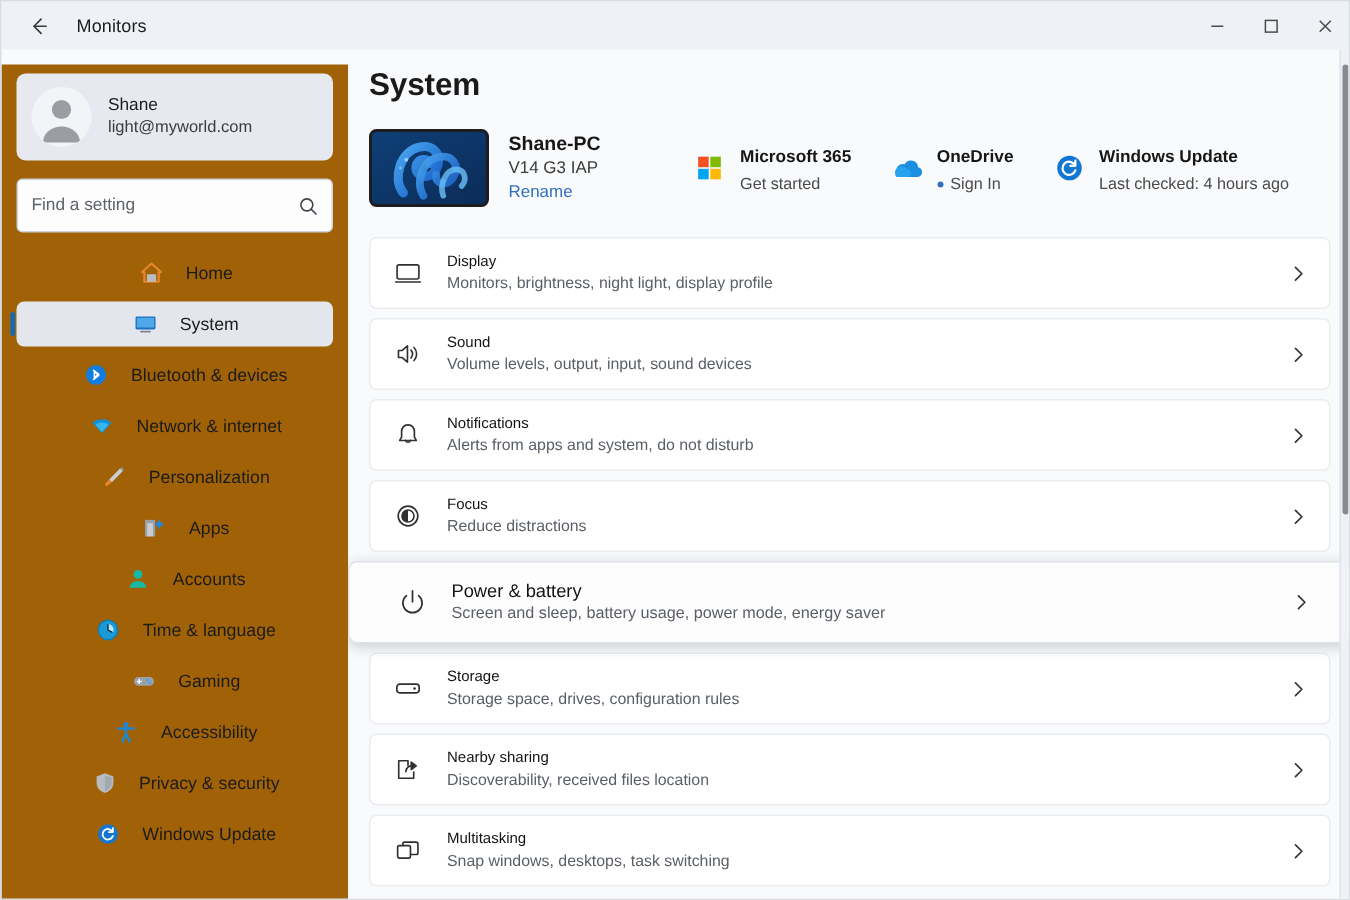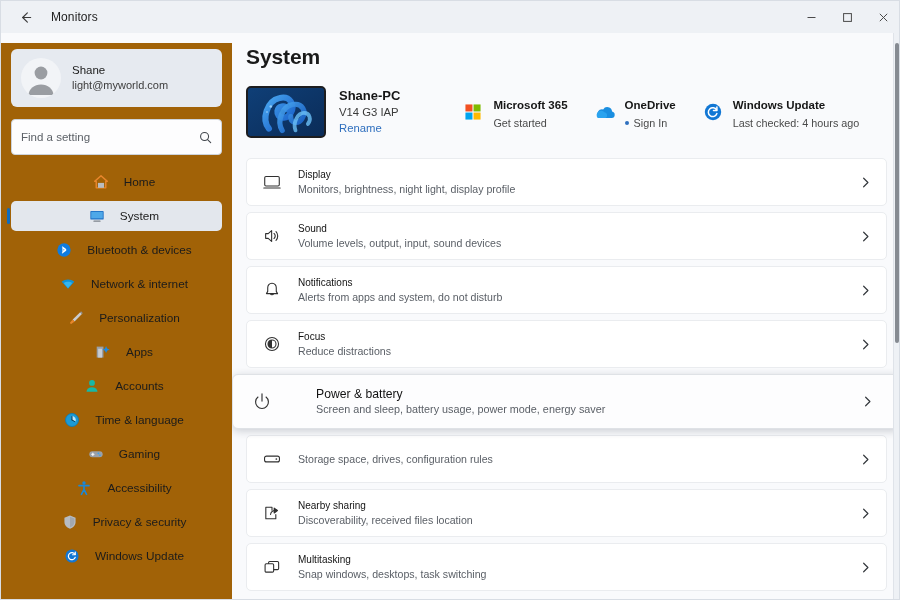--- a/index.html
+++ b/index.html
@@ -230,24 +230,23 @@
   
   .row.highlight {
     position: relative;
     height: 55px;
     margin-left: -14px;
     margin-right: -14px;
     border: 1px solid #dfe2e6;
     border-radius: 6px;
     box-shadow: 0 2px 9px rgba(20,30,50,.20);
     background: #fdfdfe;
-    padding-left: 16px;
+    padding-left: 29px;
     padding-right: 26px;
     z-index: 8;
-    gap: 28px;
   }
   .row.highlight .row-title { font-size: 12.2px; }
   .row.highlight .row-sub { font-size: 10.8px; }
 
   
   .scrollbar {
     position: absolute;
     top: 32px; right: 0;
     width: 6px;
     height: 568px;
@@ -618,20 +617,21 @@
           </span>
         </div>
         <div class="row">
           <span class="row-ic">
             <svg width="20" height="20" viewBox="0 0 22 22" fill="none" stroke="currentColor" stroke-width="1.2">
                 <rect x="2.8" y="7.8" width="16.4" height="6.4" rx="2.2"></rect>
                 <circle cx="15.8" cy="11" r=".95" fill="currentColor" stroke="none"></circle>
               </svg>
           </span>
           <span class="row-meta">
+            <span class="row-title" style="display:block">Storage</span>
             <span class="row-sub" style="display:block">Storage space, drives, configuration rules</span>
           </span>
           <span class="row-chev">
             <svg width="13" height="13" viewBox="0 0 14 14" fill="none" stroke="currentColor" stroke-width="1.25">
                 <path d="M5 2.4 L9.6 7 L5 11.6" stroke-linecap="round" stroke-linejoin="round"></path>
               </svg>
           </span>
         </div>
         <div class="row">
           <span class="row-ic">

